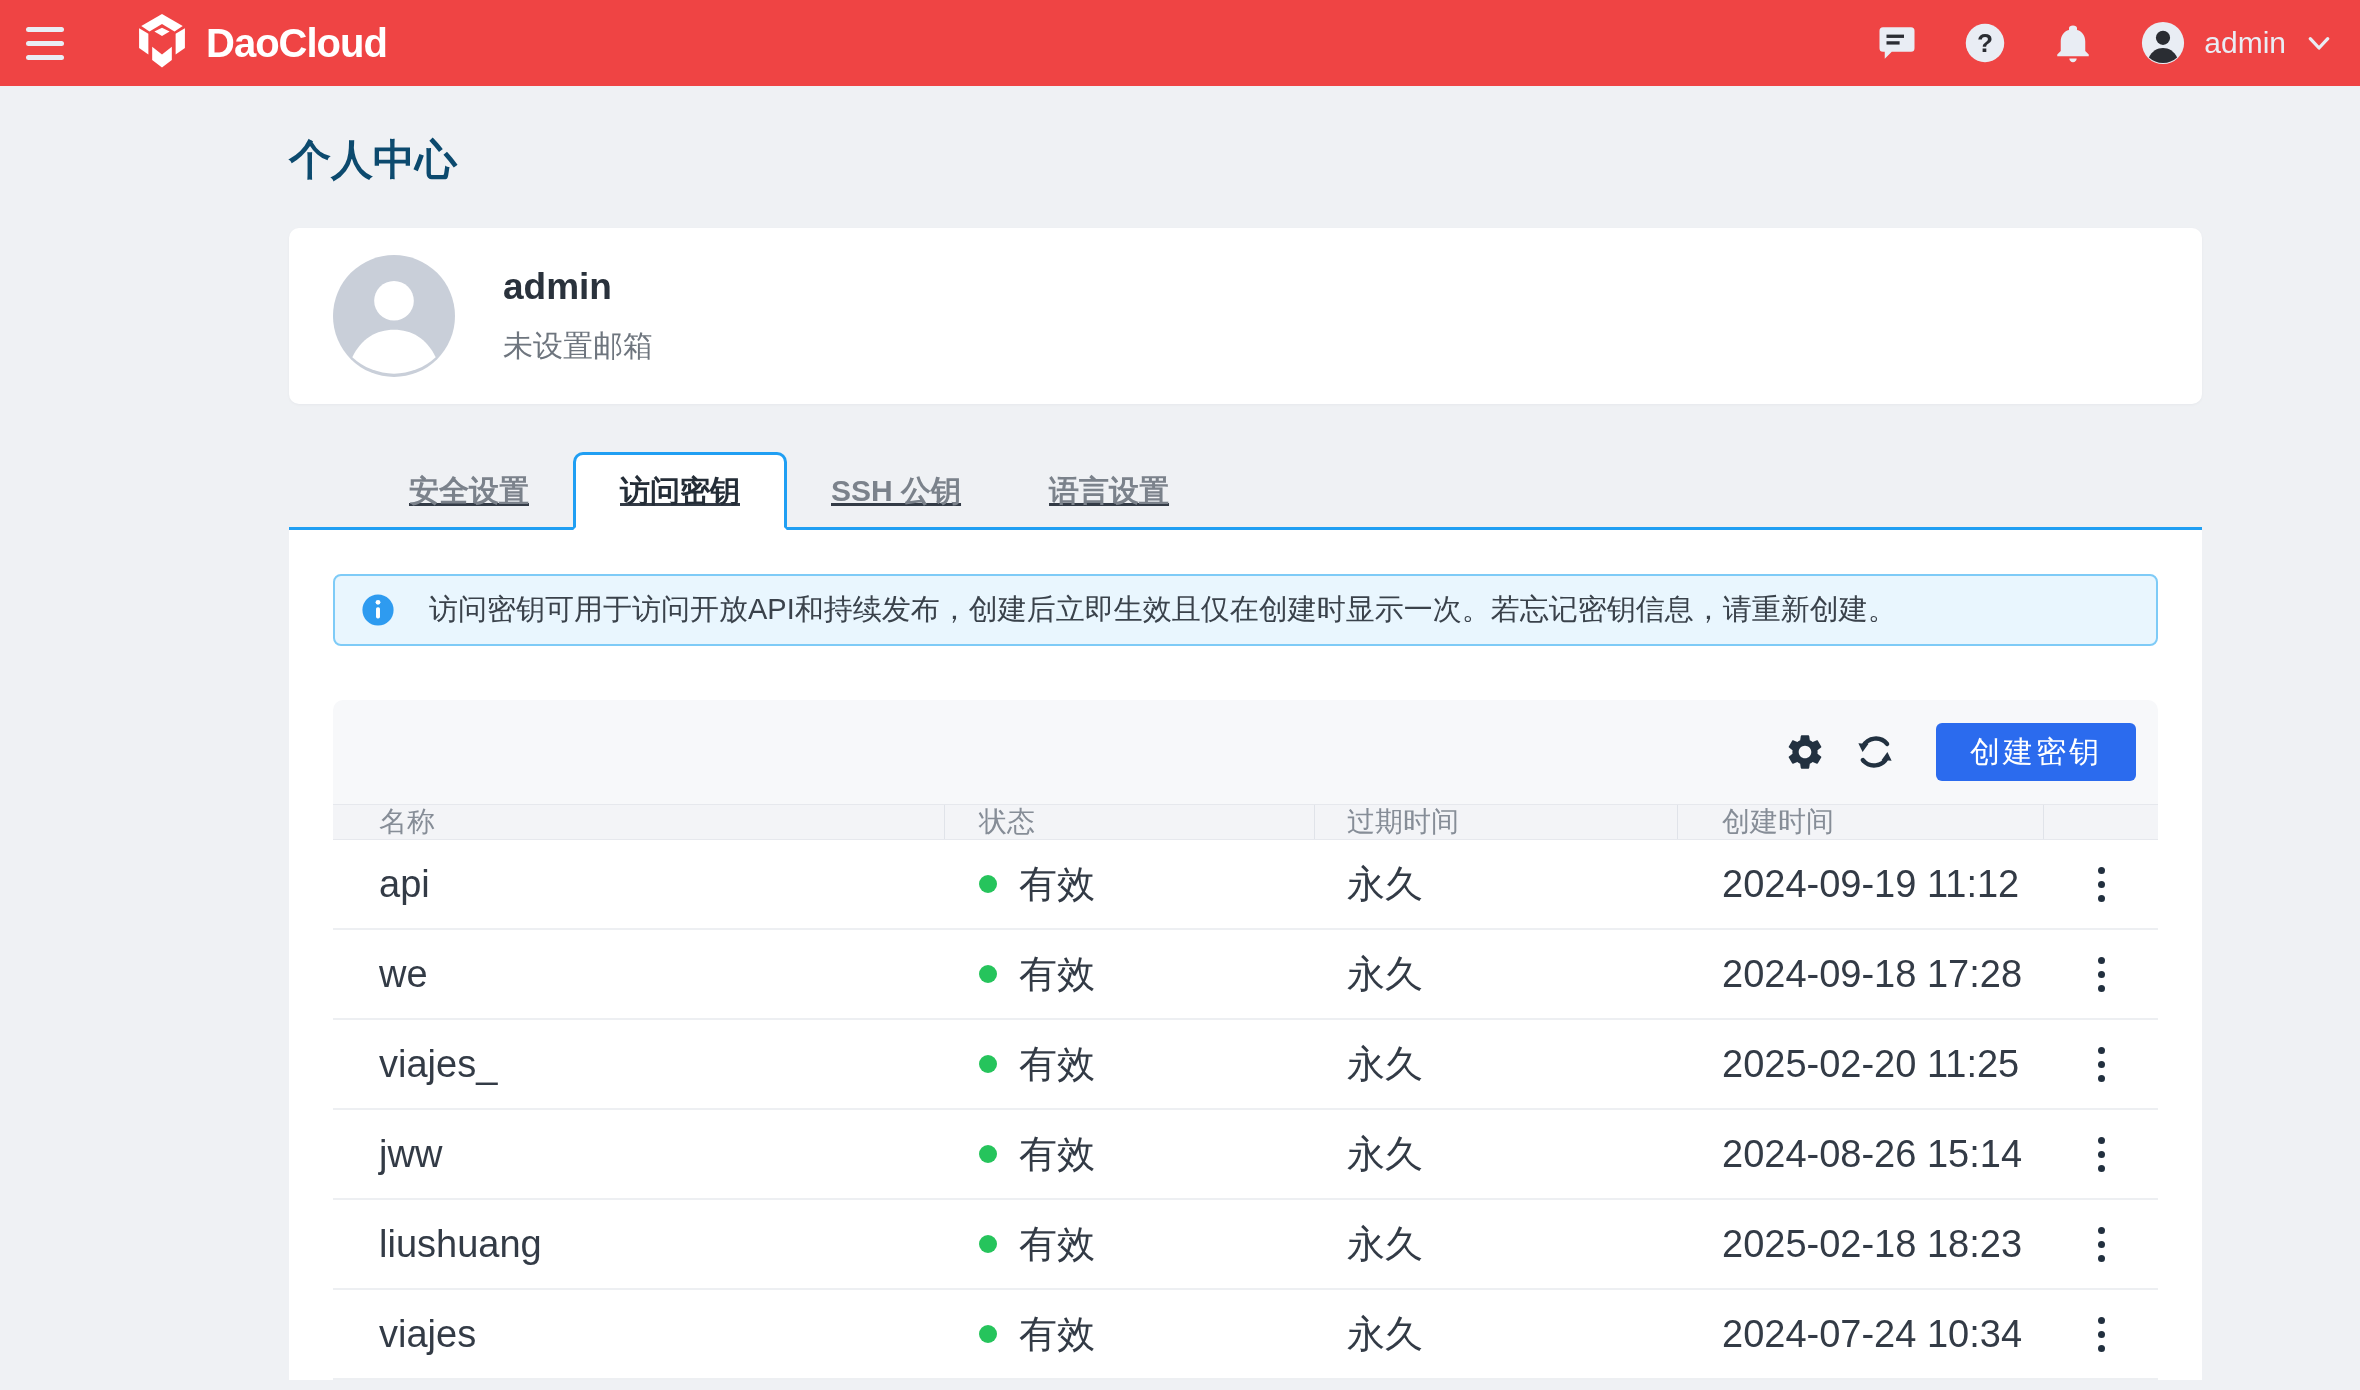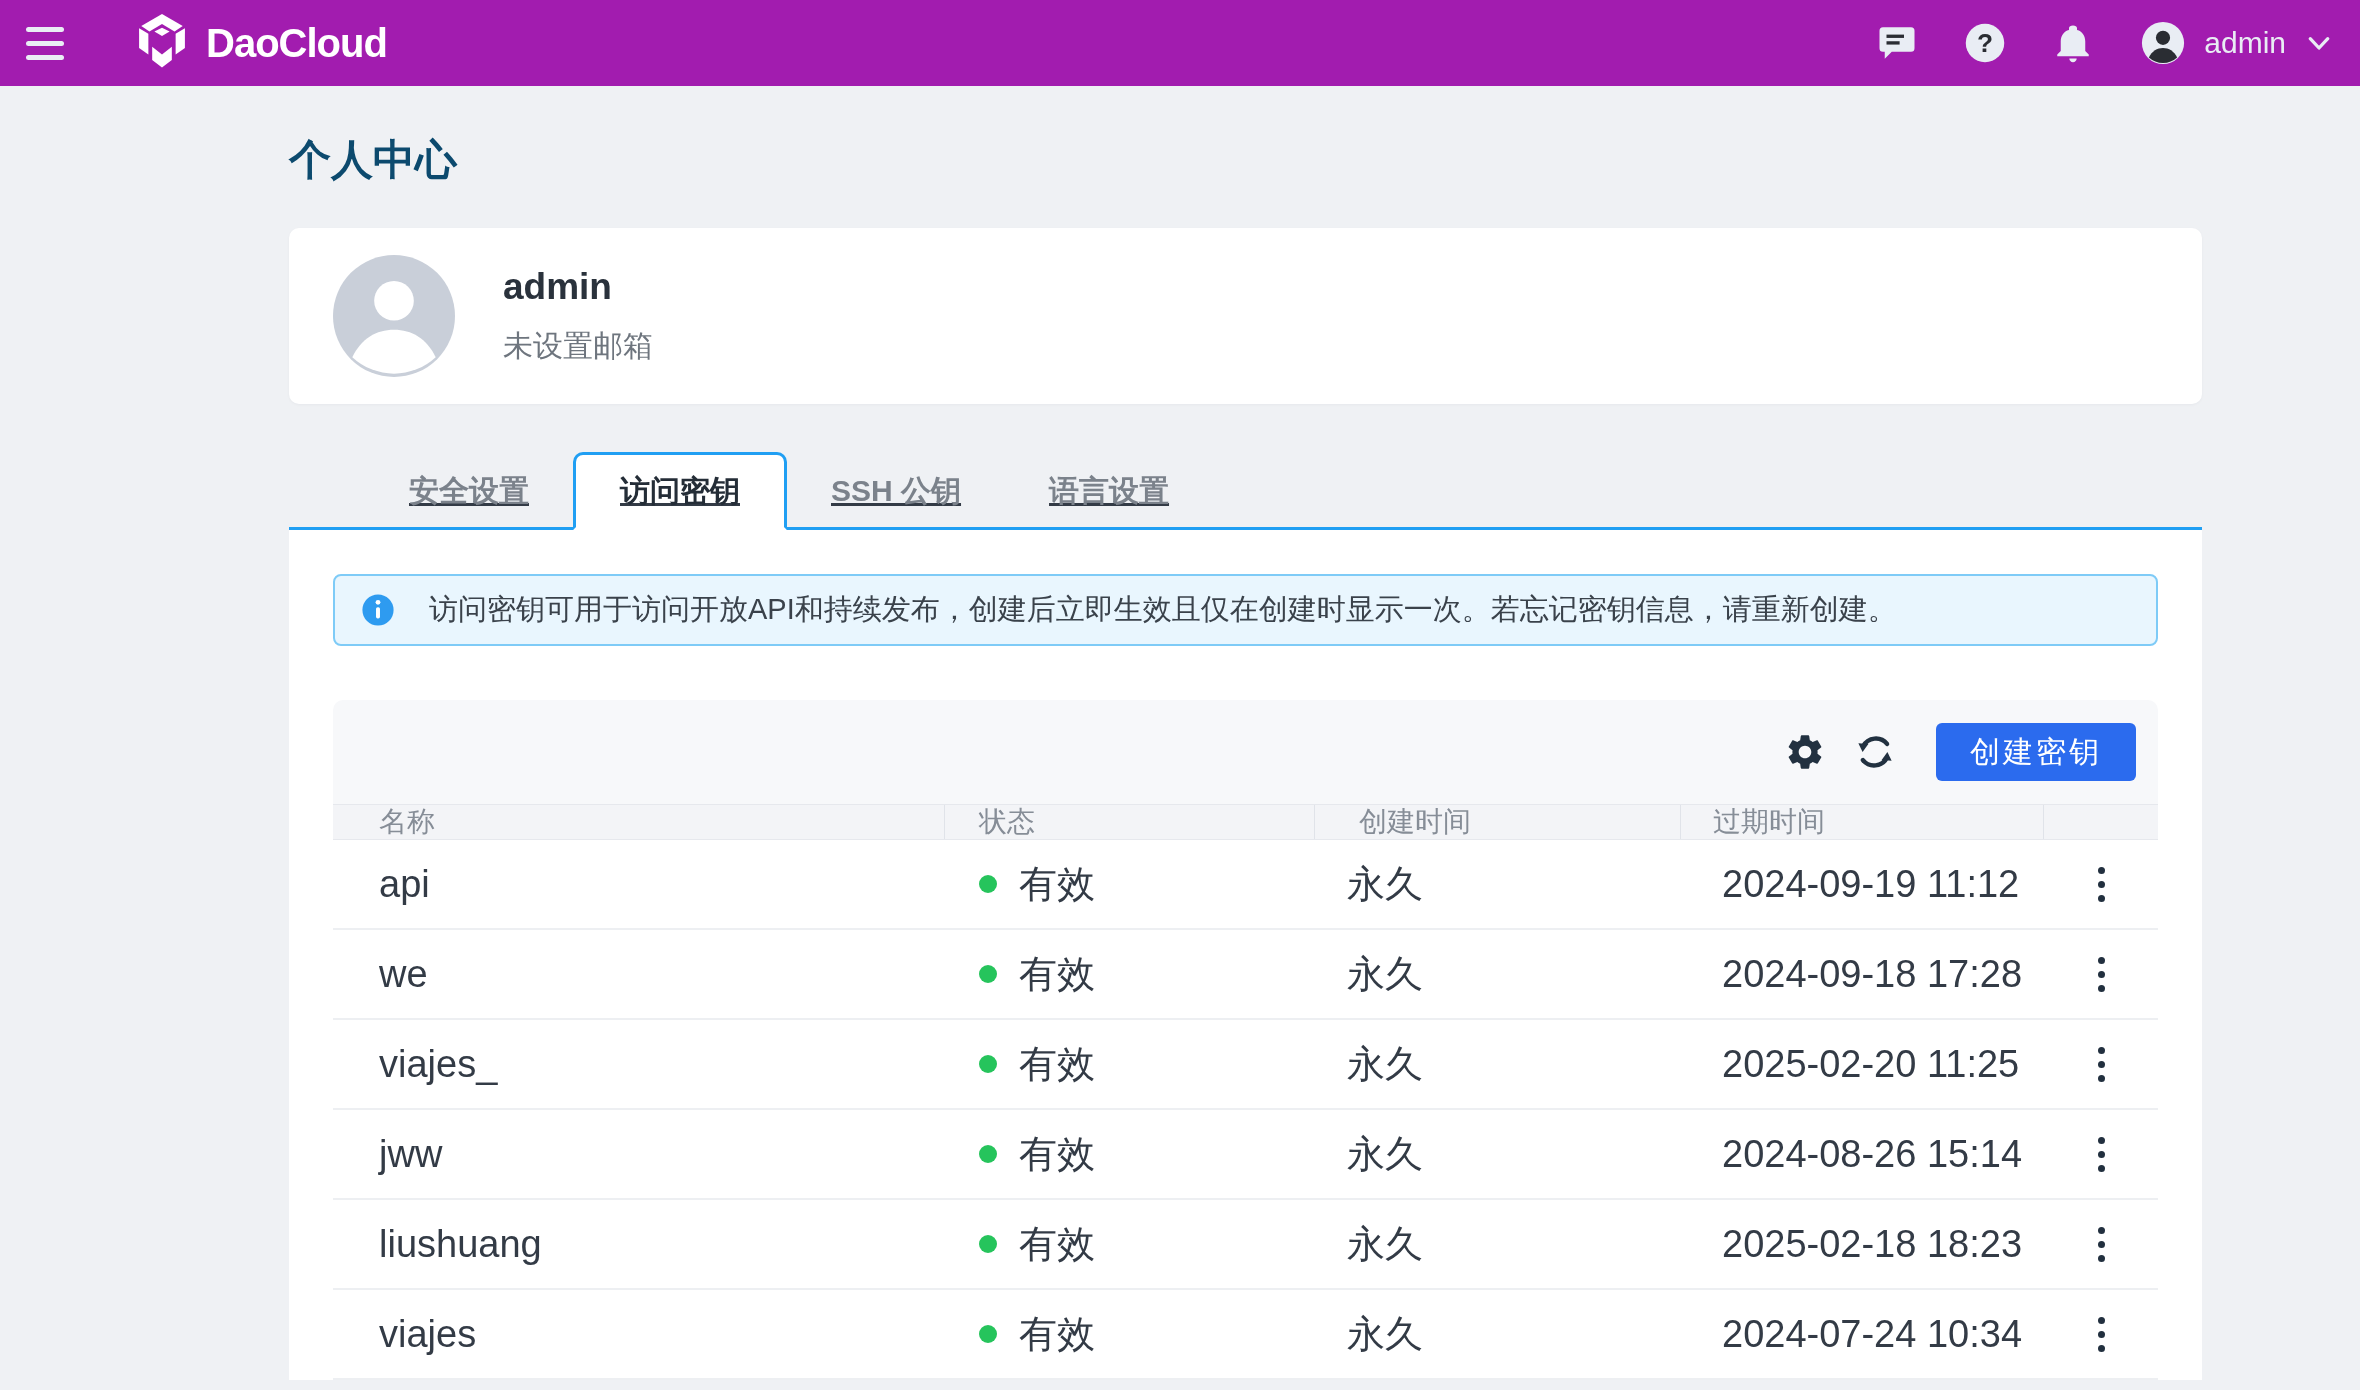--- a/index.html
+++ b/index.html
@@ -4,21 +4,21 @@
 <style>
   * { margin:0; padding:0; box-sizing:border-box; }
   html,body { width:2360px; height:1390px; overflow:hidden; }
   body {
     font-family:"Liberation Sans","DejaVu Sans",sans-serif;
     background:#eff1f4; color:#333b46;
   }
 
   
   .topbar {
-    height:86px; background:#a21caf; display:flex; align-items:center;
+    height:86px; background:#ef4444; display:flex; align-items:center;
     padding:0 26px 0 22px;
   }
   .hamburger { width:60px; height:60px; background:none; border:none; cursor:pointer;
     display:flex; flex-direction:column; justify-content:center; gap:9px; padding-left:4px; }
   .hamburger span { width:38px; height:5px; background:#e9edf4; border-radius:3px; display:block; }
   .brand { display:flex; align-items:center; gap:16px; margin-left:52px; cursor:pointer; }
   .brand svg { width:56px; height:60px; }
   .brand-text { color:#fff; font-size:40px; font-weight:800; letter-spacing:-1px; }
   .topbar-right { margin-left:auto; display:flex; align-items:center; gap:46px; }
   .tb-iconbtn { background:none; border:none; cursor:pointer; display:flex; align-items:center; }
@@ -189,22 +189,22 @@
             <path d="M5.1 16.6 A 8.2 8.2 0 0 0 18.8 15.3" fill="none" stroke="#223140" stroke-width="2.5" stroke-linecap="round"></path>
             <polygon points="21.5,17.0 15.8,16.6 19.1,12.0" fill="#223140"></polygon>
           </svg>
         </button>
         <button class="create-btn">创建密钥</button>
       </div>
 
       <div class="thead">
         <div class="th c-name">名称</div>
         <div class="th c-status">状态</div>
+        <div class="th c-expiry">过期时间</div>
         <div class="th c-created">创建时间</div>
-        <div class="th c-expiry">过期时间</div>
         <div class="th c-actions"></div>
       </div>
       <div id="tbody">
   <div class="trow">
     <div class="c-name"><span>api</span></div>
     <div class="c-status">
       <span class="dot"></span>
       <span>有效</span>
     </div>
     <div class="c-expiry"><span>永久</span></div>

